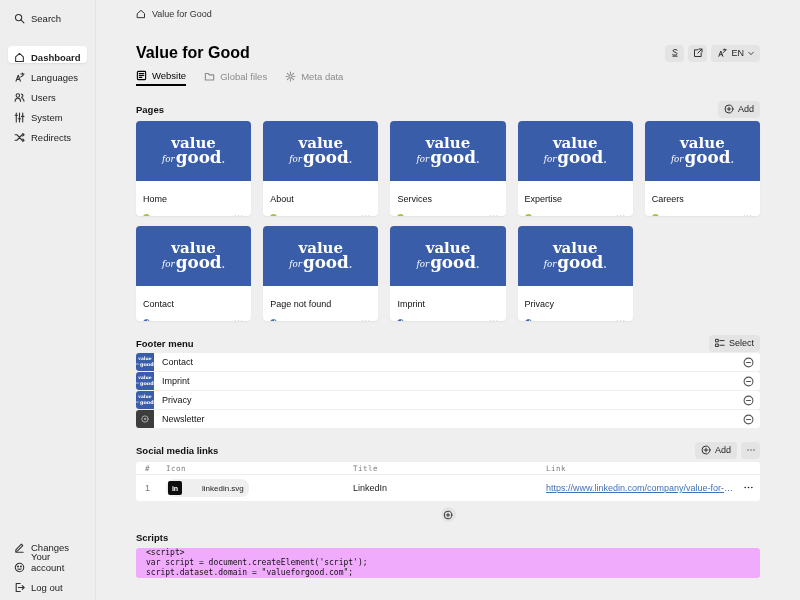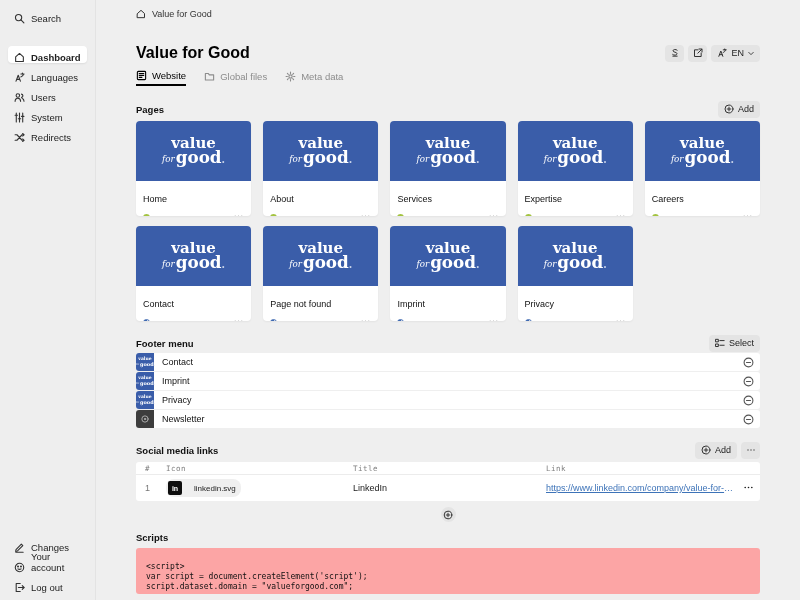--- a/index.html
+++ b/index.html
@@ -85,32 +85,32 @@
   .table { margin-top:4px; background:#fff; border-radius:3px; overflow:hidden; }
   .trow { display:flex; align-items:center; }
   .thead { height:13px; border-bottom:1px solid #ececec; color:#808080;
     font-family:"DejaVu Sans Mono", monospace; font-size:7.5px; letter-spacing:0.5px; }
   .tbody-row { height:26px; font-size:9px; }
   .c-num { width:30px; padding-left:9px; flex:none; color:#777; }
   .c-icon { width:187px; flex:none; }
   .c-title { width:193px; flex:none; }
   .c-link { flex:1; min-width:0; }
   .c-more { width:24px; flex:none; display:flex; justify-content:center; }
-  .icon-chip { display:inline-flex; align-items:center; gap:12px; background:#efefef; border-radius:8px; padding:2px 5px 2px 2px; font-size:8px; color:#222; }
+  .icon-chip { display:inline-flex; align-items:center; gap:20px; background:#efefef; border-radius:8px; padding:2px 5px 2px 2px; font-size:8px; color:#222; }
   .li-icon { width:14px; height:14px; background:#0d0d0d; color:#fff; border-radius:2px;
     display:flex; align-items:center; justify-content:center; font-size:7px; font-weight:bold; }
   .c-link a { color:#3d73b8; text-decoration:underline; white-space:nowrap; overflow:hidden; text-overflow:ellipsis; display:block; }
   .add-center { display:flex; justify-content:center; margin-top:6px; }
   .round-add { width:15px; height:15px; border-radius:50%; background:#e4e4e4; display:flex; align-items:center; justify-content:center; cursor:pointer; }
   .round-add svg { width:10px; height:10px; stroke:#333; }
 
   
   .sec-scripts { margin-top:10px; }
-  .code-box { margin-top:5px; background:#fca5a5; border-radius:3px; padding:14px 10px;
-    font-family:"DejaVu Sans Mono", monospace; font-size:8px; line-height:10px; color:#111; height:46px; overflow:hidden; }
+  .code-box { margin-top:5px; background:#f0abfc; border-radius:3px; padding:0 10px;
+    font-family:"DejaVu Sans Mono", monospace; font-size:8px; line-height:10px; color:#111; height:30px; overflow:hidden; }
 
   svg { fill:none; stroke-width:1.2; stroke-linecap:round; stroke-linejoin:round; }
   svg.filled { fill:currentColor; stroke:none; }
 </style>
 </head>
 <body>
 
 <div class="app">
 
   <nav class="sidebar">

